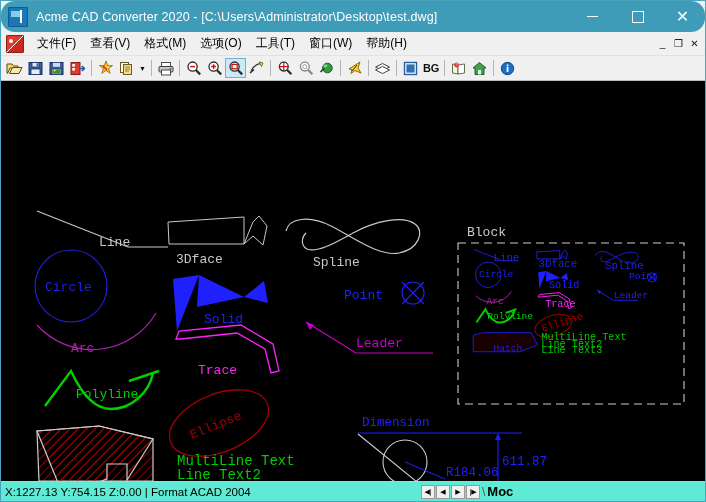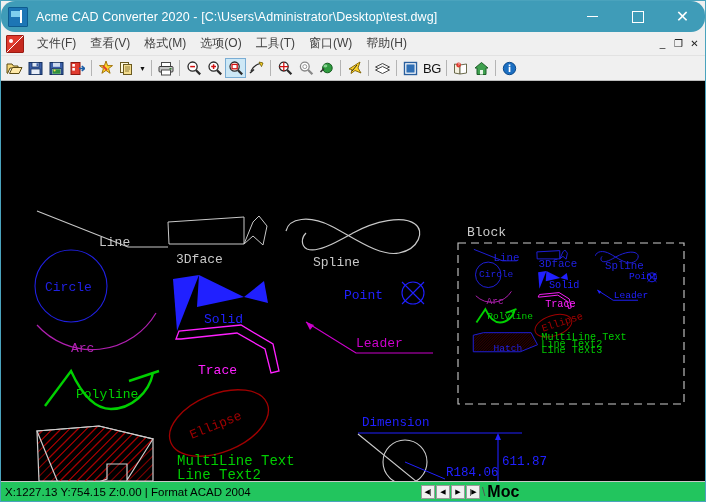--- a/index.html
+++ b/index.html
@@ -31,51 +31,51 @@
   .win-btn.close{font-size:16px;font-weight:300;}
 
   
   .menubar{height:23px;background:#f0f0f0;display:flex;align-items:center;
            position:relative;border-bottom:1px solid #e2e2e2;}
   .mdi-icon{width:16px;height:16px;margin-left:5px;margin-right:6px;flex:none;
             background:linear-gradient(135deg,#e03b2f 0%,#e03b2f 48%,#ffffff 48%,#ffffff 52%,#c72a1f 52%);
             border:1px solid #9a1a12;border-radius:1px;position:relative;}
   .mdi-icon:before{content:"";position:absolute;left:2px;top:3px;width:4px;height:4px;
                    background:#fff;border-radius:50%;}
-  .menu-item{font-size:12px;color:#404040;padding:19px 7px;white-space:nowrap;cursor:default;}
+  .menu-item{font-size:12px;color:#000000;padding:19px 7px;white-space:nowrap;cursor:default;}
   .mdi-btns{position:absolute;right:3px;top:0;height:23px;display:flex;align-items:center;}
   .mdi-btn{width:15px;height:15px;font-size:10px;color:#222;display:flex;
            align-items:center;justify-content:center;margin-left:1px;}
 
   
   .toolbar{height:24px;background:#f0f0f0;display:flex;align-items:center;
            padding-left:3px;border-bottom:1px solid #bdbdbd;}
   .tb{width:21px;height:20px;display:flex;align-items:center;justify-content:center;
       position:relative;flex:none;}
   .tb svg{display:block;}
   .tb.active{background:#cde8f6;border:1px solid #7aadd4;box-sizing:border-box;}
   .tb-sep{width:1px;height:16px;background:#b4b4b4;margin:0 3px;flex:none;}
   .tb-arrow{width:11px;height:20px;display:flex;align-items:center;justify-content:center;
             font-size:7px;color:#111;}
-  .tb-bg{font-size:13px;font-weight:normal;color:#111;padding:0 2px;letter-spacing:-.3px;}
+  .tb-bg{font-size:11px;font-weight:bold;color:#111;padding:0 2px;letter-spacing:-.3px;}
 
   
   .canvas-wrap{position:relative;width:706px;height:0;flex:1;background:#b91c1c;overflow:hidden;}
   .cad{position:absolute;left:0;top:0;}
 
   
-  .statusbar{height:19px;background:#22c55e;display:flex;align-items:center;
+  .statusbar{height:19px;background:#5eead4;display:flex;align-items:center;
              border-top:1px solid #c8c8c8;position:relative;}
   .status-text{font-size:11.5px;color:#000;margin-left:4px;white-space:nowrap;}
   .tabarea{position:absolute;left:420px;top:0;height:19px;display:flex;align-items:center;}
   .navbtn{width:14px;height:14px;border:1px solid #9a9a9a;background:#f0f0f0;
           display:flex;align-items:center;justify-content:center;font-size:7px;color:#000;
           margin-right:1px;box-sizing:border-box;}
   .tabsep{font-size:12px;color:#555;margin:0 2px 0 1px;}
-  .tabname{font-size:16px;font-weight:bold;color:#000;}
+  .tabname{font-size:13px;font-weight:bold;color:#000;}
 </style>
 </head>
 <body>
 
 <div class="app">
 
   <div class="titlebar">
     <div class="title-icon"></div>
     <div class="title-text">Acme CAD Converter 2020 - [C:\Users\Administrator\Desktop\test.dwg]</div>
     <div class="win-btns">

